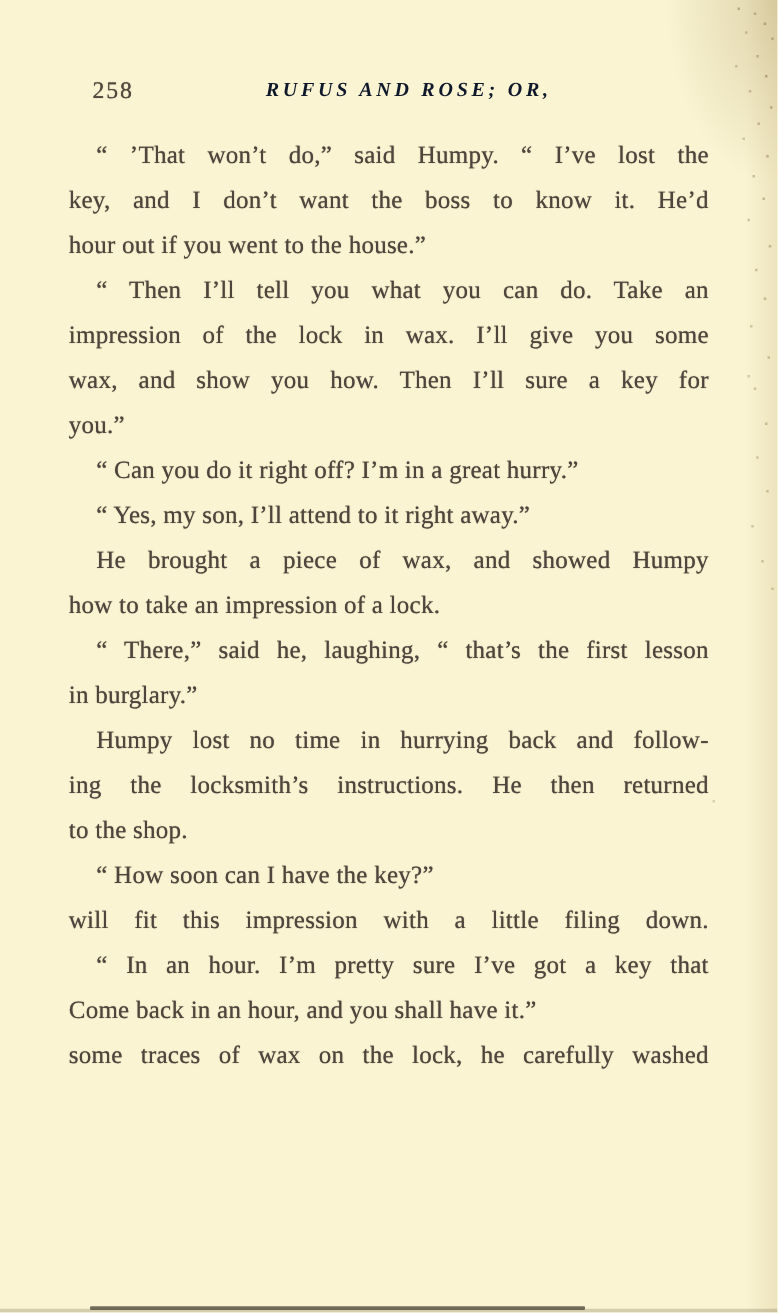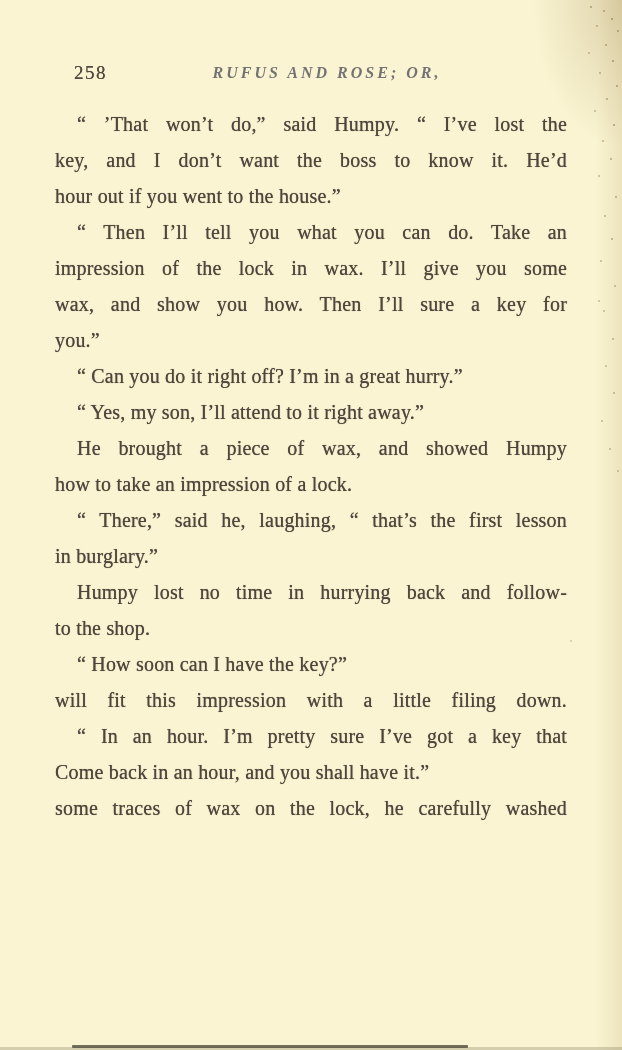--- a/index.html
+++ b/index.html
@@ -73,21 +73,21 @@
     color: #55493f;
     text-shadow: 0 0 0.6px #55493f;
   }
   .running-title {
     display: block;
     text-align: center;
     font-style: italic;
     font-weight: bold;
     font-size: 16px;
     letter-spacing: 3px;
-    color: #737373;
+    color: #0f172a;
     padding-top: 2px;
   }
   .body-text {
     position: absolute;
     top: 106px;
     left: 55px;
     width: 512px;
   }
   .line {
     height: 36px;
@@ -149,20 +149,21 @@
 
     <div class="line indent">“ Yes, my son, I’ll attend to it right away.”</div>
 
     <div class="line indent justify">He brought a piece of wax, and showed Humpy</div>
     <div class="line">how to take an impression of a lock.</div>
 
     <div class="line indent justify">“ There,” said he, laughing, “ that’s the first lesson</div>
     <div class="line">in burglary.”</div>
 
     <div class="line indent justify">Humpy lost no time in hurrying back and follow-</div>
+    <div class="line justify">ing the locksmith’s instructions. He then returned</div>
     <div class="line">to the shop.</div>
 
     <div class="line indent">“ How soon can I have the key?”</div>
 
     <div class="line justify">will fit this impression with a little filing down.</div>
     <div class="line indent justify">“ In an hour. I’m pretty sure I’ve got a key that</div>
     <div class="line">Come back in an hour, and you shall have it.”</div>
 
     <div class="line justify">some traces of wax on the lock, he carefully washed</div>
   </div>

